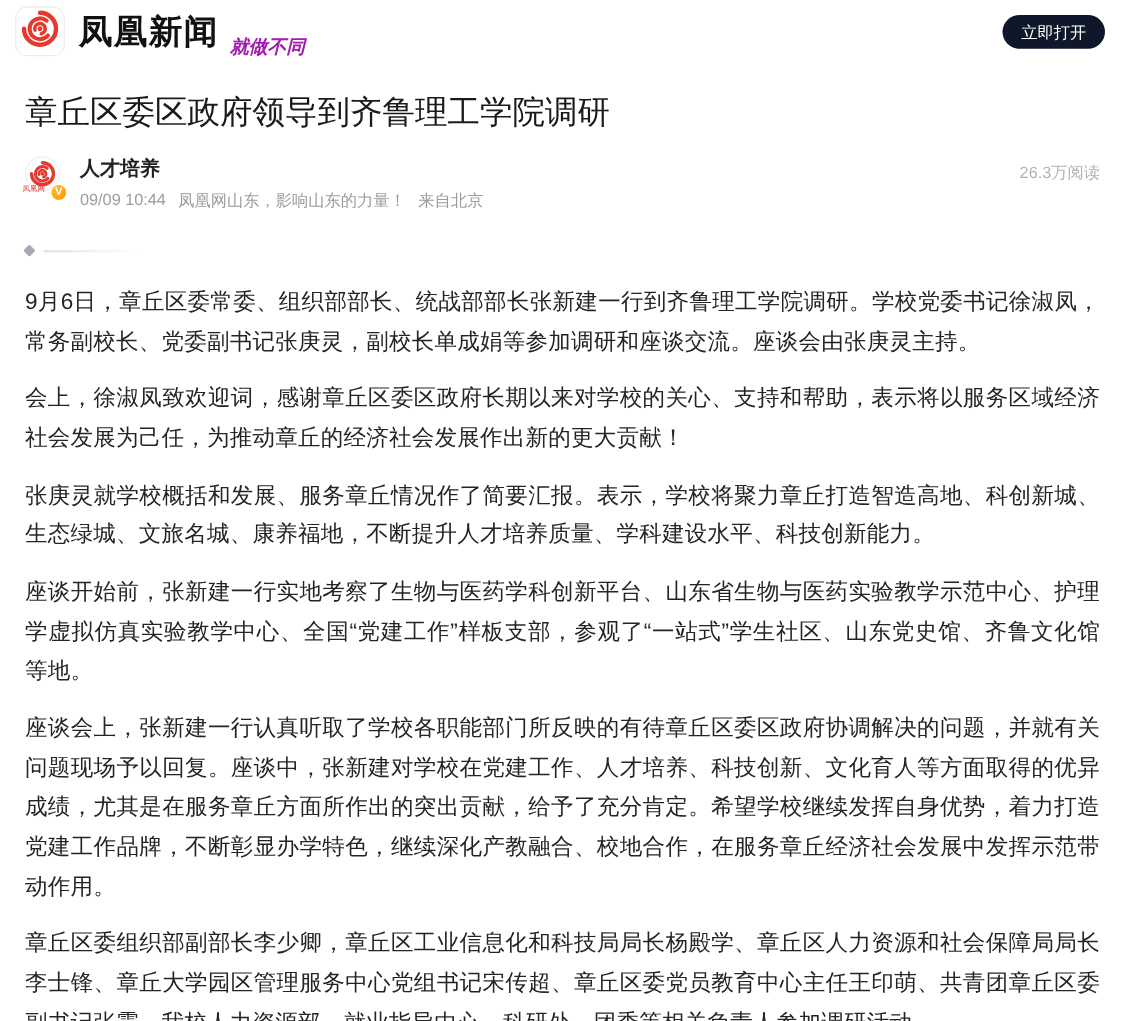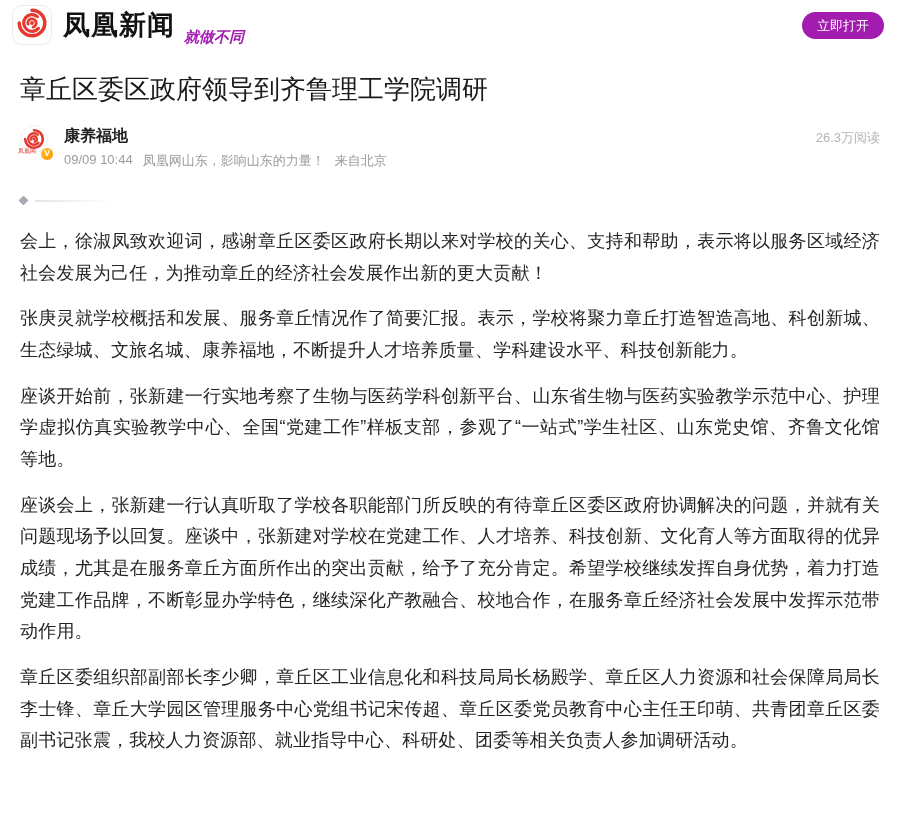--- a/index.html
+++ b/index.html
@@ -43,21 +43,21 @@
     margin-top: 24px;
     font-family: "Liberation Serif", "DejaVu Serif", serif;
     font-style: italic;
     font-weight: 700;
     font-size: 15px;
     color: #a21caf;
   }
   .open-btn {
     margin-left: auto;
     border: none;
-    background: #a21caf;
+    background: #0f172a;
     color: #fff;
     font-size: 13px;
     line-height: 1;
     padding: 7px 15px;
     border-radius: 999px;
     cursor: pointer;
     font-family: inherit;
   }
 
   
@@ -192,37 +192,38 @@
             <path d="M50 37 A 13 13 0 1 1 37 50" stroke-width="10" transform="rotate(255 50 50)"></path>
           </g>
           <circle cx="50" cy="50" r="7" fill="#e5392f"></circle>
         </svg>
       </div>
       <span class="avatar-watermark">凤凰网</span>
       <span class="v-badge">V</span>
     </div>
 
     <div class="author-info">
-      <div class="author-name">康养福地</div>
+      <div class="author-name">人才培养</div>
       <div class="author-meta">
         <span>09/09 10:44</span>
         <span>凤凰网山东，影响山东的力量！</span>
         <span>来自北京</span>
       </div>
     </div>
 
     <div class="read-count">26.3万阅读</div>
   </div>
 
   <div class="divider-row">
     <span class="ornament"></span>
     <span class="ornament-line"></span>
   </div>
 
   <div class="article-body">
+    <p>9月6日，章丘区委常委、组织部部长、统战部部长张新建一行到齐鲁理工学院调研。学校党委书记徐淑凤，常务副校长、党委副书记张庚灵，副校长单成娟等参加调研和座谈交流。座谈会由张庚灵主持。</p>
     <p>会上，徐淑凤致欢迎词，感谢章丘区委区政府长期以来对学校的关心、支持和帮助，表示将以服务区域经济社会发展为己任，为推动章丘的经济社会发展作出新的更大贡献！</p>
     <p>张庚灵就学校概括和发展、服务章丘情况作了简要汇报。表示，学校将聚力章丘打造智造高地、科创新城、生态绿城、文旅名城、康养福地，不断提升人才培养质量、学科建设水平、科技创新能力。</p>
     <p>座谈开始前，张新建一行实地考察了生物与医药学科创新平台、山东省生物与医药实验教学示范中心、护理学虚拟仿真实验教学中心、全国“党建工作”样板支部，参观了“一站式”学生社区、山东党史馆、齐鲁文化馆等地。</p>
     <p>座谈会上，张新建一行认真听取了学校各职能部门所反映的有待章丘区委区政府协调解决的问题，并就有关问题现场予以回复。座谈中，张新建对学校在党建工作、人才培养、科技创新、文化育人等方面取得的优异成绩，尤其是在服务章丘方面所作出的突出贡献，给予了充分肯定。希望学校继续发挥自身优势，着力打造党建工作品牌，不断彰显办学特色，继续深化产教融合、校地合作，在服务章丘经济社会发展中发挥示范带动作用。</p>
     <p>章丘区委组织部副部长李少卿，章丘区工业信息化和科技局局长杨殿学、章丘区人力资源和社会保障局局长李士锋、章丘大学园区管理服务中心党组书记宋传超、章丘区委党员教育中心主任王印萌、共青团章丘区委副书记张震，我校人力资源部、就业指导中心、科研处、团委等相关负责人参加调研活动。</p>
   </div>
 
 </main>
 
 </body></html>

